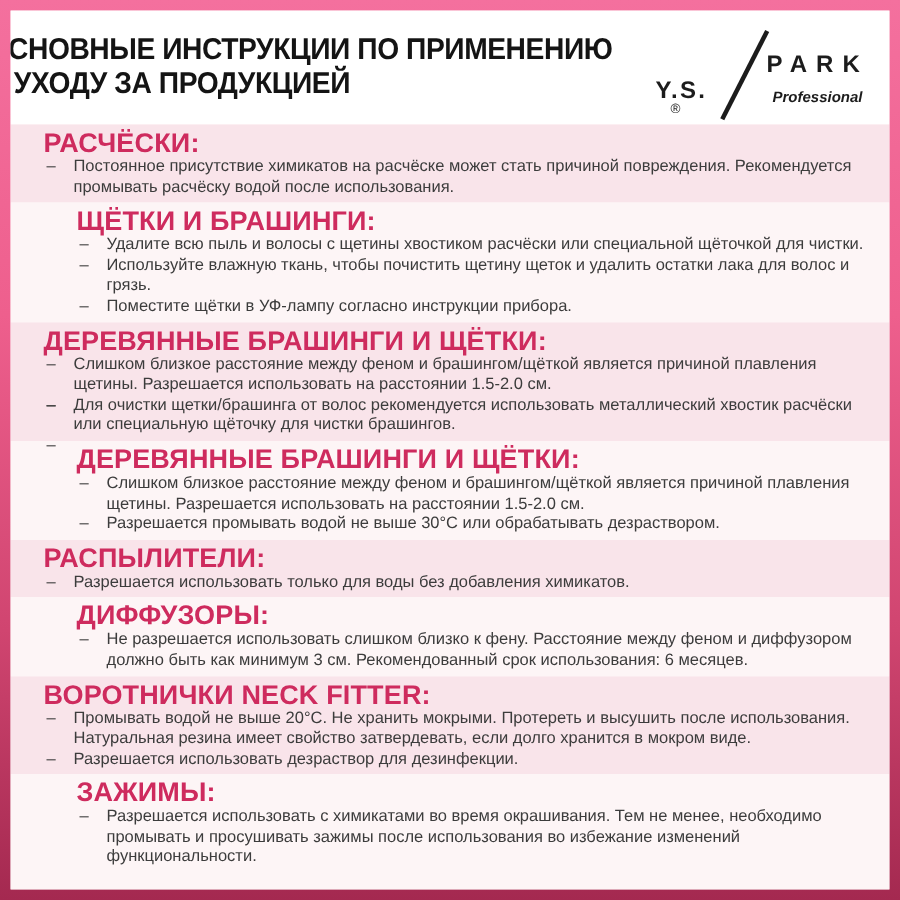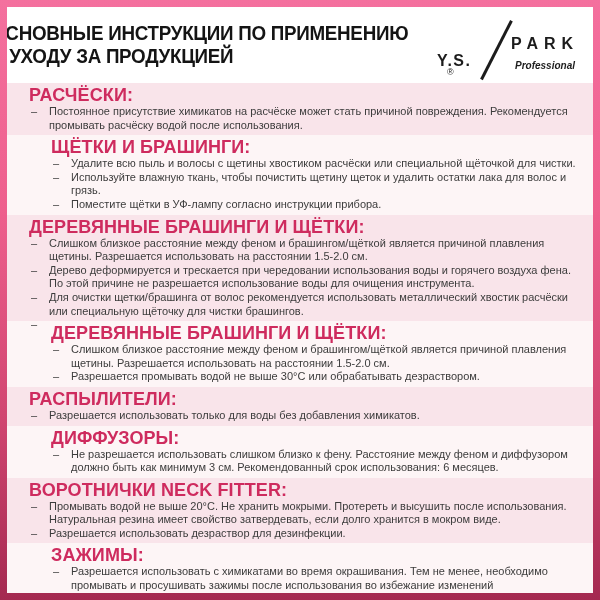--- a/index.html
+++ b/index.html
@@ -86,21 +86,21 @@
         <li><span class="dash">–</span><span>Удалите всю пыль и волосы с щетины хвостиком расчёски или специальной щёточкой для чистки.</span></li>
         <li><span class="dash">–</span><span>Используйте влажную ткань, чтобы почистить щетину щеток и удалить остатки лака для волос и грязь.</span></li>
         <li><span class="dash">–</span><span>Поместите щётки в УФ-лампу согласно инструкции прибора.</span></li>
       </ul>
     </section>
 
     <section class="band pink">
       <h2>ДЕРЕВЯННЫЕ БРАШИНГИ И ЩЁТКИ:</h2>
       <ul>
         <li><span class="dash">–</span><span>Слишком близкое расстояние между феном и брашингом/щёткой является причиной плавления щетины. Разрешается использовать на расстоянии 1.5-2.0 см.</span></li>
-        <li><span class="dash">–</span><span>Дерево деформируется и трескается при чередовании использования воды и горячего воздуха фена. По этой причине не разрешается использование воды для очищения инструмента.</span></li>
+        <li><span class="dash">–</span></li>
         <li><span class="dash">–</span><span>Для очистки щетки/брашинга от волос рекомендуется использовать металлический хвостик расчёски или специальную щёточку для чистки брашингов.</span></li>
         <li><span class="dash">–</span></li>
       </ul>
     </section>
 
     <section class="band light">
       <h2>ДЕРЕВЯННЫЕ БРАШИНГИ И ЩЁТКИ:</h2>
       <ul>
         <li><span class="dash">–</span><span>Слишком близкое расстояние между феном и брашингом/щёткой является причиной плавления щетины. Разрешается использовать на расстоянии 1.5-2.0 см.</span></li>
         <li><span class="dash">–</span><span>Разрешается промывать водой не выше 30°C или обрабатывать дезраствором.</span></li>

